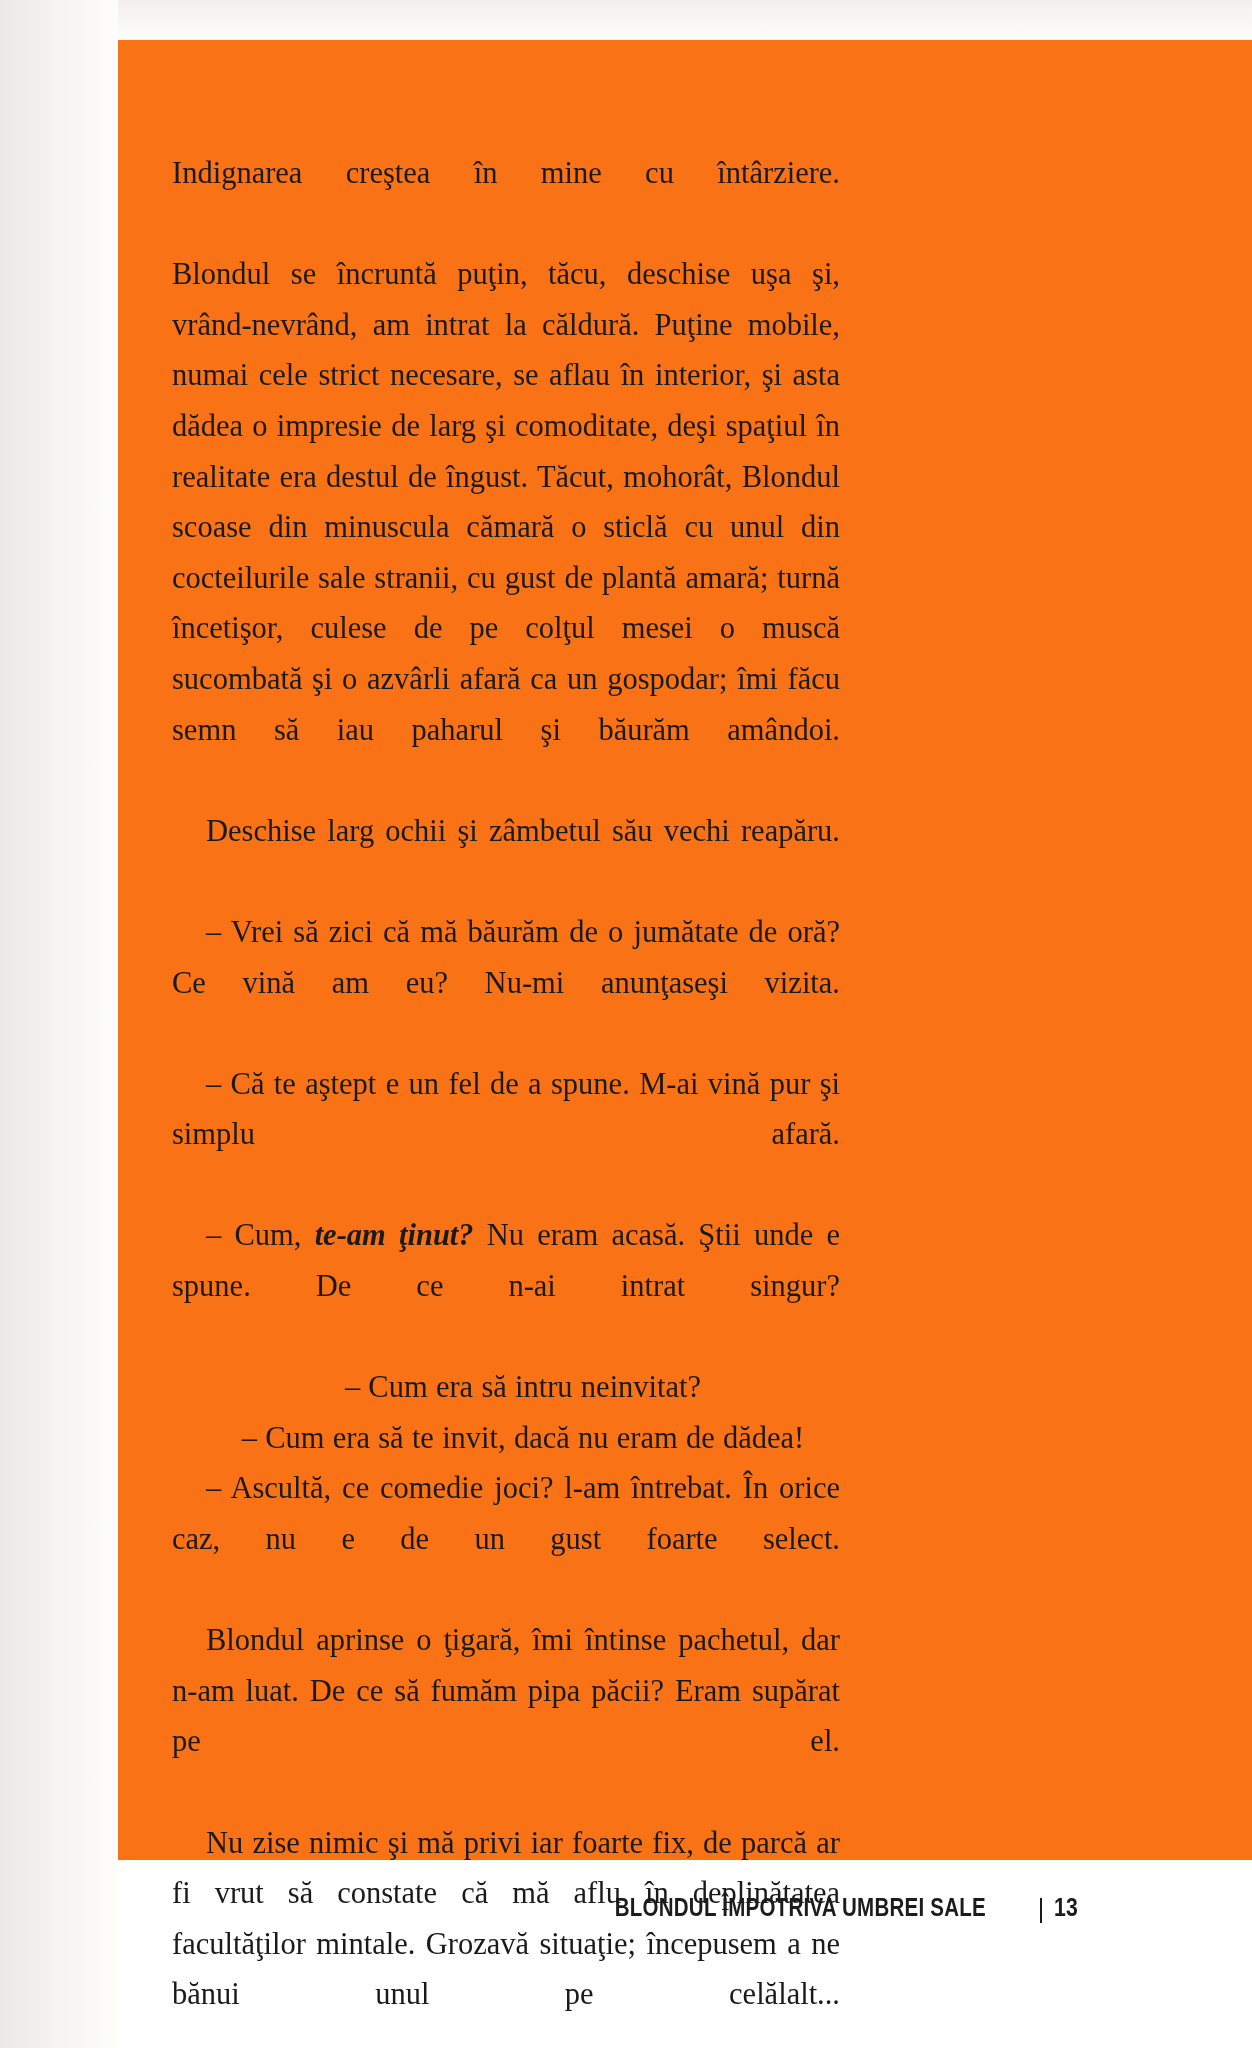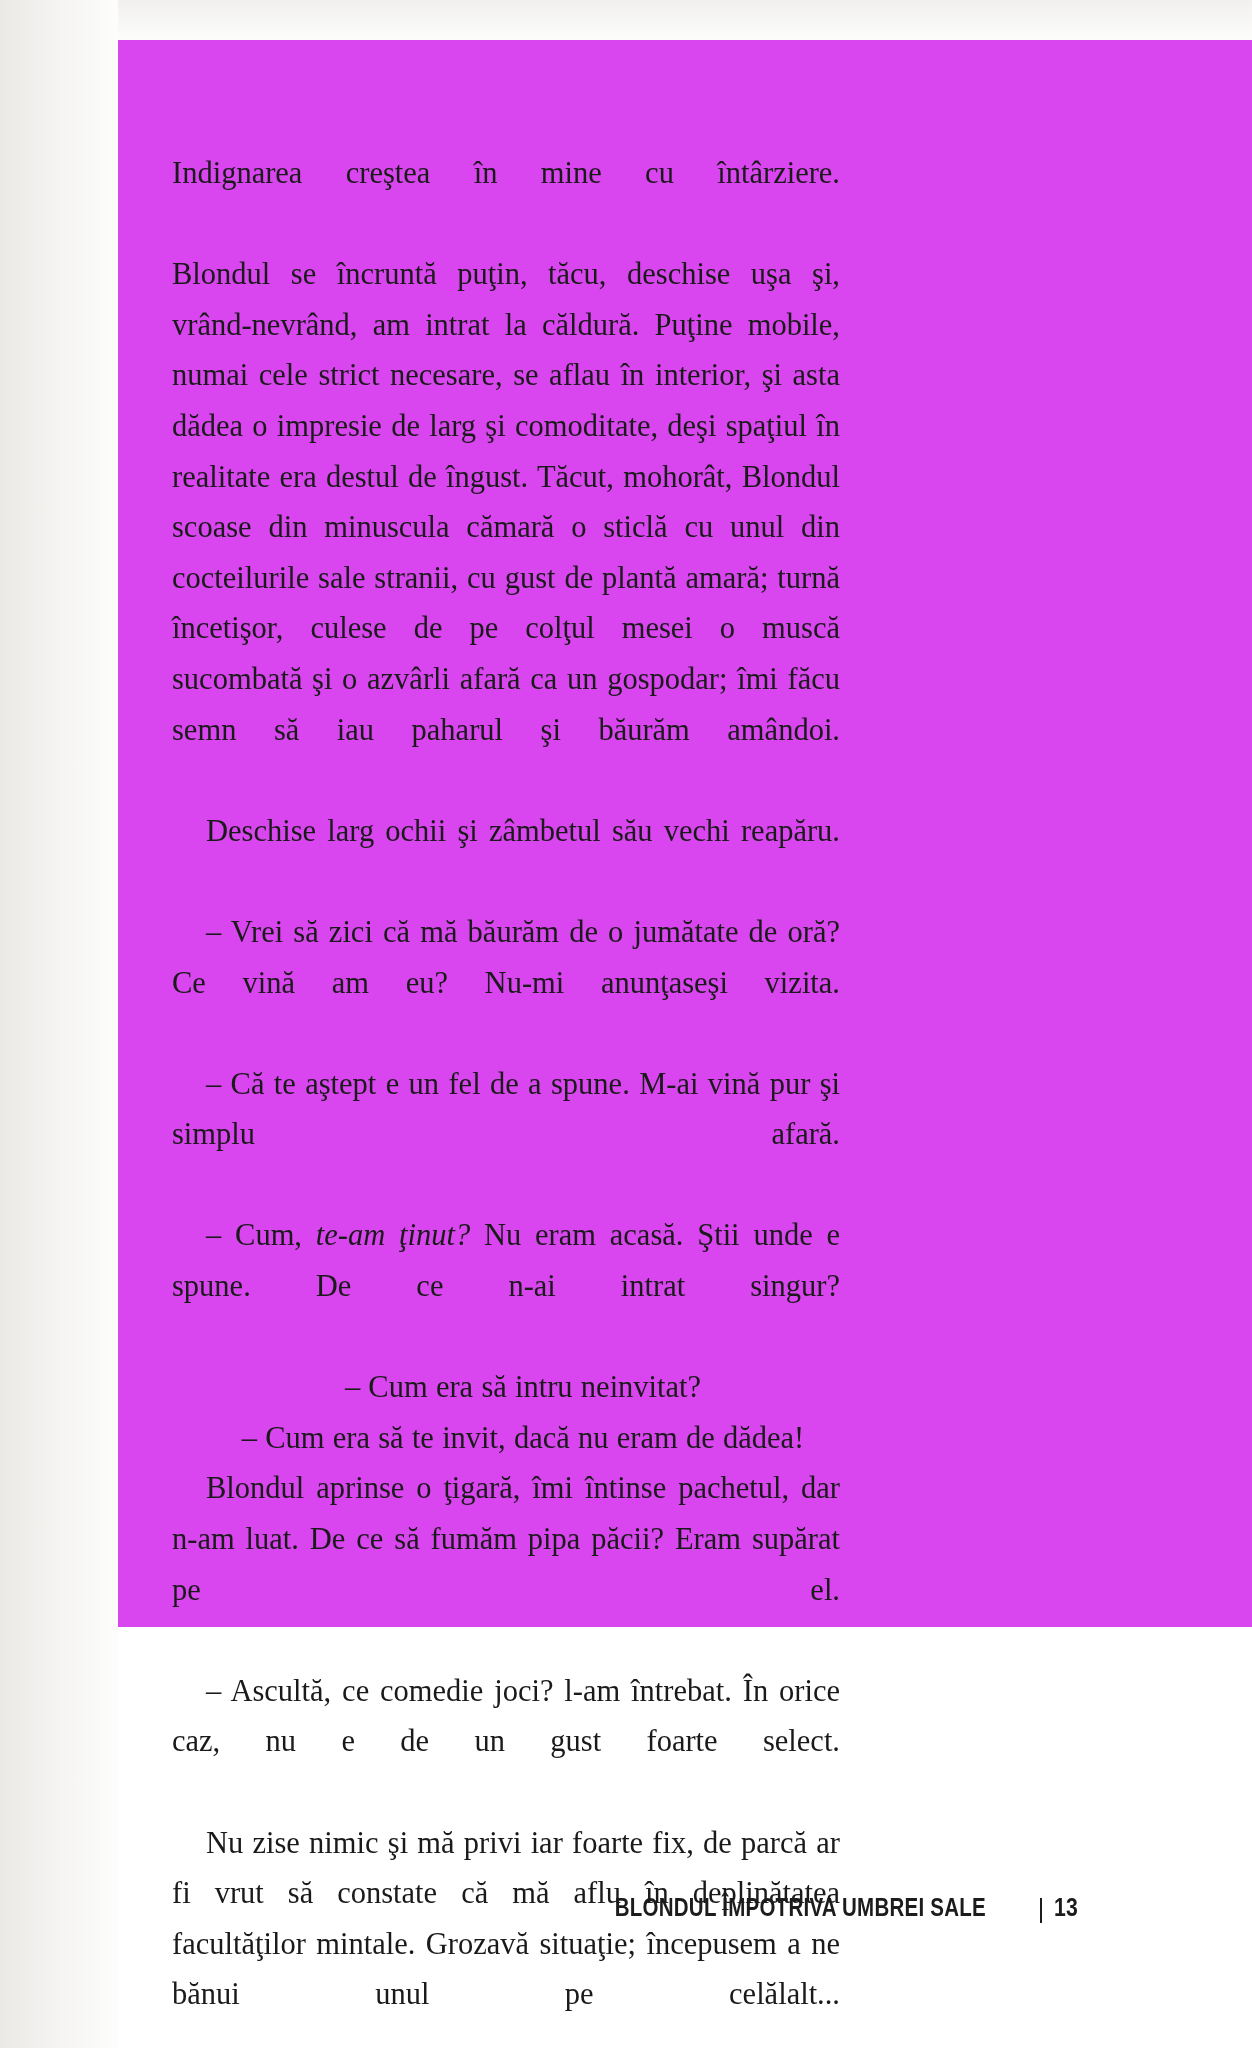--- a/index.html
+++ b/index.html
@@ -11,22 +11,22 @@
     width: 1252px;
     height: 2048px;
     overflow: hidden;
     font-family: "Liberation Serif", "DejaVu Serif", serif;
     color: #1a1a1a;
   }
 
   .page {
     position: relative;
     width: 1252px;
-    height: 1627px;
-    background: #d946ef;
+    height: 1860px;
+    background: #f97316;
     box-sizing: border-box;
   }
 
   
   .gutter-shade {
     position: absolute;
     left: 0;
     top: 0;
     width: 118px;
     height: 2048px;
@@ -66,20 +66,21 @@
     display: inline-block;
     width: 100%;
   }
   p.para.nojust {
     text-align: center;
   }
   p.para.nojust::after { display: none; }
 
   em.ital {
     font-style: italic;
+    font-weight: bold;
   }
 
   .footer {
     position: absolute;
     left: 172px;
     right: 172px;
     top: 1893px;
     display: flex;
     justify-content: flex-end;
     align-items: center;
@@ -131,23 +132,23 @@
     <p class="para indent">– Vrei să zici că mă băurăm de o jumătate de oră? Ce vină am eu? Nu-mi anunţaseşi vizita.</p>
 
     <p class="para indent">– Că te aştept e un fel de a spune. M-ai vină pur şi simplu afară.</p>
 
     <p class="para indent"><span>– Cum, </span><em class="ital">te-am ţinut?</em><span> Nu eram acasă. Ştii unde e spune. De ce n-ai intrat singur?</span></p>
 
     <p class="para indent nojust">– Cum era să intru neinvitat?</p>
 
     <p class="para indent nojust">– Cum era să te invit, dacă nu eram de dădea!</p>
 
+    <p class="para indent">– Ascultă, ce comedie joci? l-am întrebat. În orice caz, nu e de un gust foarte select.</p>
+
     <p class="para indent">Blondul aprinse o ţigară, îmi întinse pachetul, dar n-am luat. De ce să fumăm pipa păcii? Eram supărat pe el.</p>
-
-    <p class="para indent">– Ascultă, ce comedie joci? l-am întrebat. În orice caz, nu e de un gust foarte select.</p>
 
     <p class="para indent">Nu zise nimic şi mă privi iar foarte fix, de parcă ar fi vrut să constate că mă aflu în deplinătatea facultăţilor mintale. Grozavă situaţie; începusem a ne bănui unul pe celălalt...</p>
 
   </div>
 
   <div class="footer">
     <span class="running-head">BLONDUL ÎMPOTRIVA UMBREI SALE</span>
     <span class="folio-rule"></span>
     <span class="folio">13</span>
   </div>

